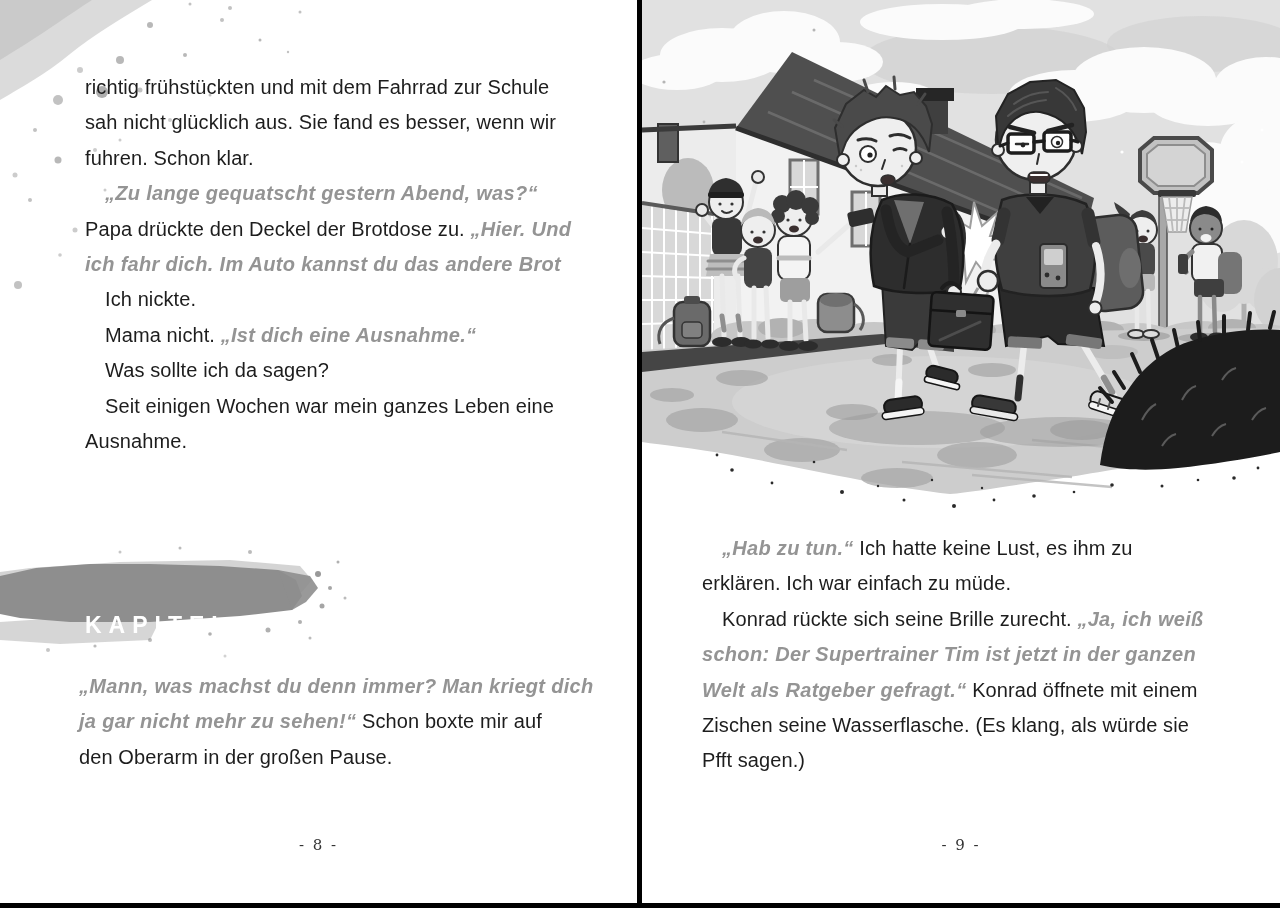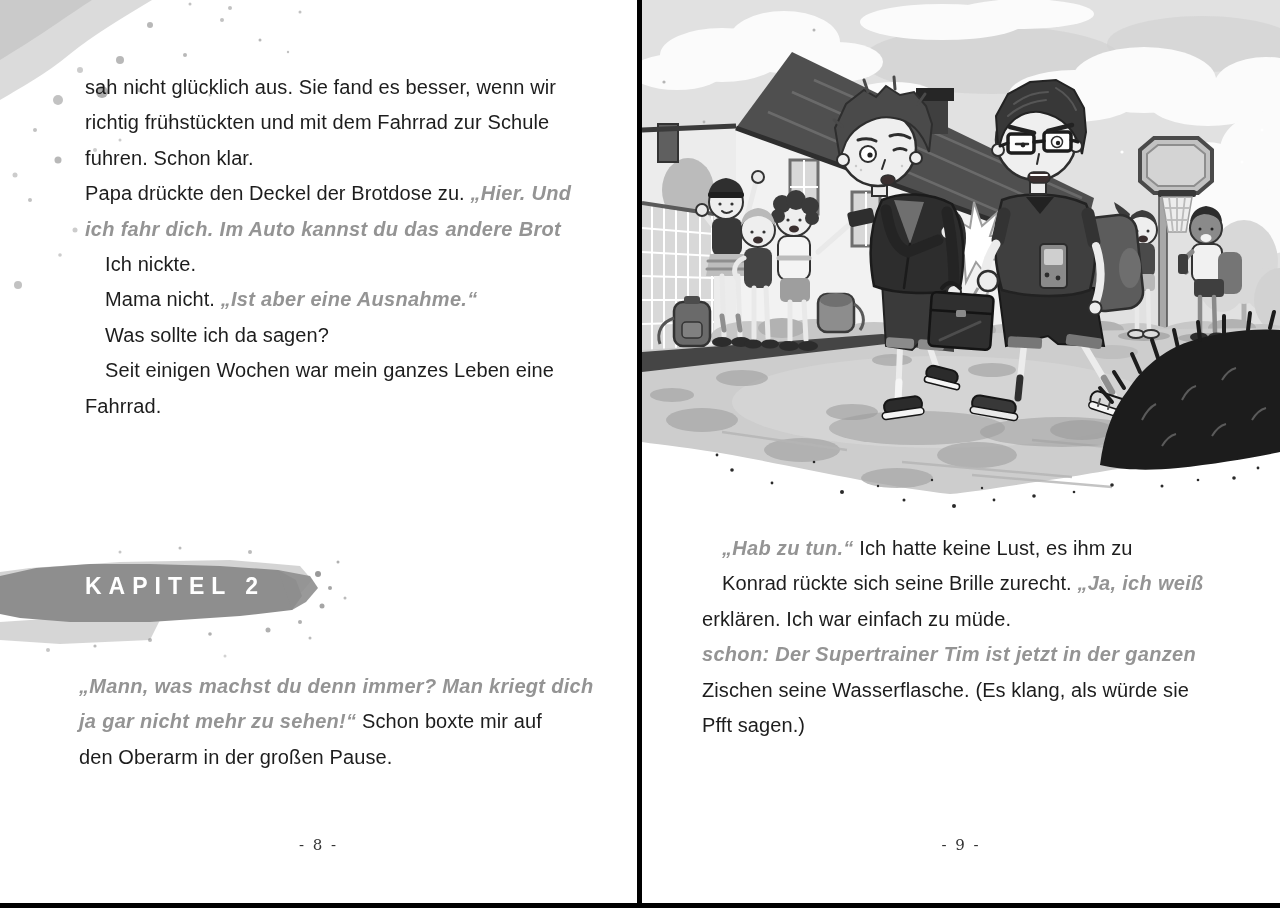--- a/index.html
+++ b/index.html
@@ -14,20 +14,21 @@
   .textblock .line.indent { padding-left:20px; }
   .speech { font-weight:bold; font-style:italic; color:#949494; letter-spacing:0.3px; }
   .ital { }
   .pagenum {
     font-family:"DejaVu Serif", serif; font-size:15px; color:#333333;
     letter-spacing:2px; text-align:center;
   }
   .chapter-title {
     font-weight:bold; font-size:23px; letter-spacing:7px; color:#ffffff;
     font-family:"Liberation Sans", sans-serif;
+    margin-top:39px;
   }
   .divider { background:#000000; }
   svg { display:block; }
 </style>
 </head>
 <body>
 
 <div class="abs" style="left:0;top:0;width:637px;height:908px;">
 
   <svg class="abs" style="left:0;top:0" width="340" height="320" viewBox="0 0 340 320">
@@ -56,30 +57,31 @@
         <circle cx="230" cy="8" r="2" opacity="0.6"></circle>
       <circle cx="288" cy="52" r="1.2" opacity="0.6"></circle>
         <circle cx="190" cy="4" r="1.5" opacity="0.6"></circle>
       <circle cx="120" cy="140" r="1.5" opacity="0.5"></circle>
         <circle cx="60" cy="255" r="1.8" opacity="0.5"></circle>
       <circle cx="105" cy="190" r="1.5" opacity="0.5"></circle>
     </g>
   </svg>
 
   <div class="abs textblock" style="left:85px;top:70px;width:480px;">
+      <div class="line"><span>richtig frühstückten und mit dem Fahrrad zur Schule</span></div>
       <div class="line"><span>sah nicht glücklich aus. Sie fand es besser, wenn wir</span></div>
-      <div class="line"><span>richtig frühstückten und mit dem Fahrrad zur Schule</span></div>
       <div class="line"><span>fuhren. Schon klar.</span></div>
+      <div class="line indent"><span class="speech">„Zu lange gequatscht gestern Abend, was?“</span></div>
       <div class="line"><span>Papa drückte den Deckel der Brotdose zu. </span><span class="speech">„Hier. Und</span></div>
       <div class="line"><span class="speech">ich fahr dich. Im Auto kannst du das andere Brot</span></div>
       <div class="line indent"><span>Ich nickte.</span></div>
-      <div class="line indent"><span>Mama nicht. </span><span class="speech">„Ist aber eine Ausnahme.“</span></div>
+      <div class="line indent"><span>Mama nicht. </span><span class="speech">„Ist dich eine Ausnahme.“</span></div>
       <div class="line indent"><span>Was sollte ich da sagen?</span></div>
       <div class="line indent"><span>Seit einigen Wochen war mein ganzes Leben eine</span></div>
-      <div class="line"><span>Fahrrad.</span></div>
+      <div class="line"><span>Ausnahme.</span></div>
     </div>
 
   <div class="abs" style="left:0;top:540px;width:360px;height:130px;">
     <svg width="360" height="130" viewBox="0 0 360 130">
       <path d="M30,28 L120,22 L230,20 L300,26 L312,40 L302,52 L230,58 L120,62 L20,58 L0,54 L0,32 Z" fill="#c9c9c9" opacity="0.8"></path>
       <path d="M0,82 L90,76 L160,80 L150,100 L60,104 L0,100 Z" fill="#cccccc" opacity="0.8"></path>
       <path d="M0,36 L36,28 L90,24 L150,24 L220,26 L278,30 L296,40 L302,56 L292,70 L240,76 L150,82 L70,82 L20,78 L0,74 Z" fill="#8e8e8e"></path>
       <path d="M278,30 L310,36 L318,48 L306,62 L292,70 Z" fill="#8e8e8e" opacity="0.9"></path>
       <g fill="#8e8e8e">
         <circle cx="318" cy="34" r="3" opacity="0.9"></circle>
@@ -564,21 +566,22 @@
         <circle cx="172" cy="462" r="1.3"></circle>
         <circle cx="75" cy="455" r="1.4"></circle>
       <circle cx="236" cy="486" r="1.2"></circle>
         <circle cx="290" cy="480" r="1.2"></circle>
         <circle cx="340" cy="488" r="1.2"></circle>
     </g>
   </svg>
 
   <div class="abs textblock" style="left:60px;top:531px;width:520px;">
       <div class="line indent"><span class="speech">„Hab zu tun.“</span><span> Ich hatte keine Lust, es ihm zu</span></div>
+      <div class="line"><span>erklären. Ich war einfach zu müde.</span></div>
       <div class="line indent"><span>Konrad rückte sich seine Brille zurecht. </span><span class="speech">„Ja, ich weiß</span></div>
-      <div class="line"><span>erklären. Ich war einfach zu müde.</span></div>
       <div class="line"><span class="speech">schon: Der Supertrainer Tim ist jetzt in der ganzen</span></div>
+      <div class="line"><span class="speech">Welt als Ratgeber gefragt.“</span><span> Konrad öffnete mit einem</span></div>
       <div class="line"><span>Zischen seine Wasserflasche. (Es klang, als würde sie</span></div>
       <div class="line"><span class="ital">Pfft</span><span> sagen.)</span></div>
     </div>
 
   <div class="abs pagenum" style="left:0;top:836px;width:638px;">- 9 -</div>
 </div>
 
 </body></html>

